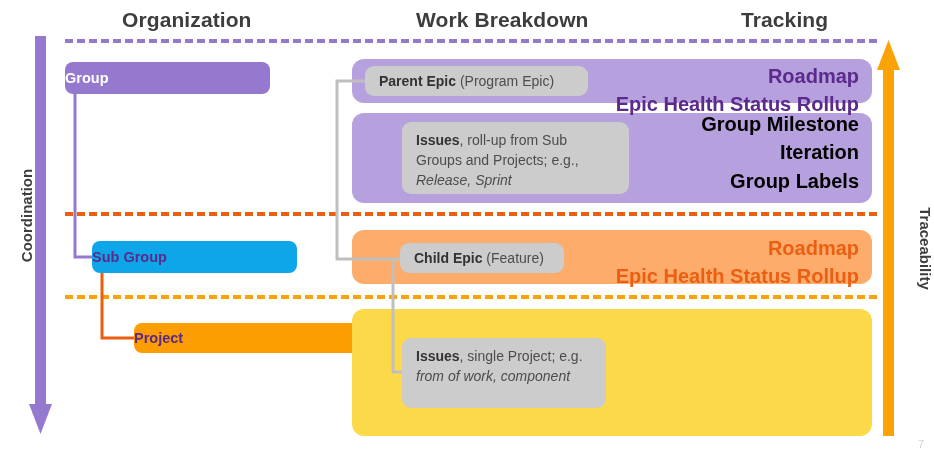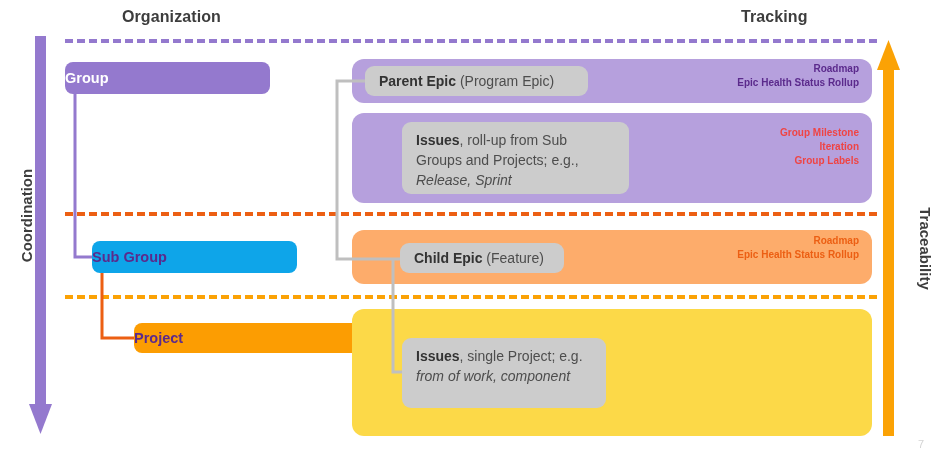--- a/index.html
+++ b/index.html
@@ -14,21 +14,21 @@
     position: relative;
     width: 934px;
     height: 454px;
     background: #ffffff;
     overflow: hidden;
   }
 
   
   .col-header {
     position: absolute;
-    font-size: 16px;
+    font-size: 21px;
     font-weight: bold;
     color: #3d3d3d;
     letter-spacing: .1px;
     white-space: nowrap;
   }
   #hdr-org      { left: 122px; top: 8px; }
   #hdr-work     { left: 416px; top: 8px; }
   #hdr-tracking { left: 741px; top: 8px; }
 
   
@@ -120,48 +120,49 @@
   .work-card i { font-style: italic; }
   #card-parent-epic { left: 365px; top: 66px;  width: 223px; height: 30px; padding-top: 6px; }
   #card-group-issues{ left: 402px; top: 122px; width: 227px; height: 72px; }
   #card-child-epic  { left: 400px; top: 243px; width: 164px; height: 30px; padding-top: 6px; }
   #card-project-issues { left: 402px; top: 338px; width: 204px; height: 70px; }
 
   
   .tracking-block {
     position: absolute;
     text-align: right;
-    font-size: 10px;
+    font-size: 20px;
     font-weight: bold;
     line-height: 1.42;
     white-space: pre-line;
     margin-left: 26px;
   }
   #tracking-group-epic   { right: 75px; top: 62px;  color: #5b2a8c; }
-  #tracking-group-issues { right: 75px; top: 126px; color: #ef4444; }
+  #tracking-group-issues { right: 75px; top: 110px; color: #000000; }
   #tracking-subgroup     { right: 75px; top: 234px; color: #ec5f13; }
   #tracking-project      { right: 75px; top: 353px; color: #fba205; }
 
   
   #wb-connectors { position: absolute; left: 0; top: 0; }
 
   
   #page-number {
     position: absolute;
     right: 10px; bottom: 4px;
     font-size: 11px;
     color: #d4d4d4;
   }
 </style>
 </head>
 <body>
 
 <div id="stage">
 
   <div class="col-header" id="hdr-org">Organization</div>
+  <div class="col-header" id="hdr-work">Work Breakdown</div>
   <div class="col-header" id="hdr-tracking">Tracking</div>
 
   <div class="tier-divider" id="divider-top"></div>
   <div class="tier-divider" id="divider-mid"></div>
   <div class="tier-divider" id="divider-bottom"></div>
 
   <svg class="arrow" id="arrow-coordination" width="24" height="400" viewBox="0 0 24 400">
     <rect x="6" y="0" width="11" height="372" fill="#9479ce"></rect>
     <polygon points="0,368 23,368 11.5,398" fill="#9479ce"></polygon>
   </svg>

